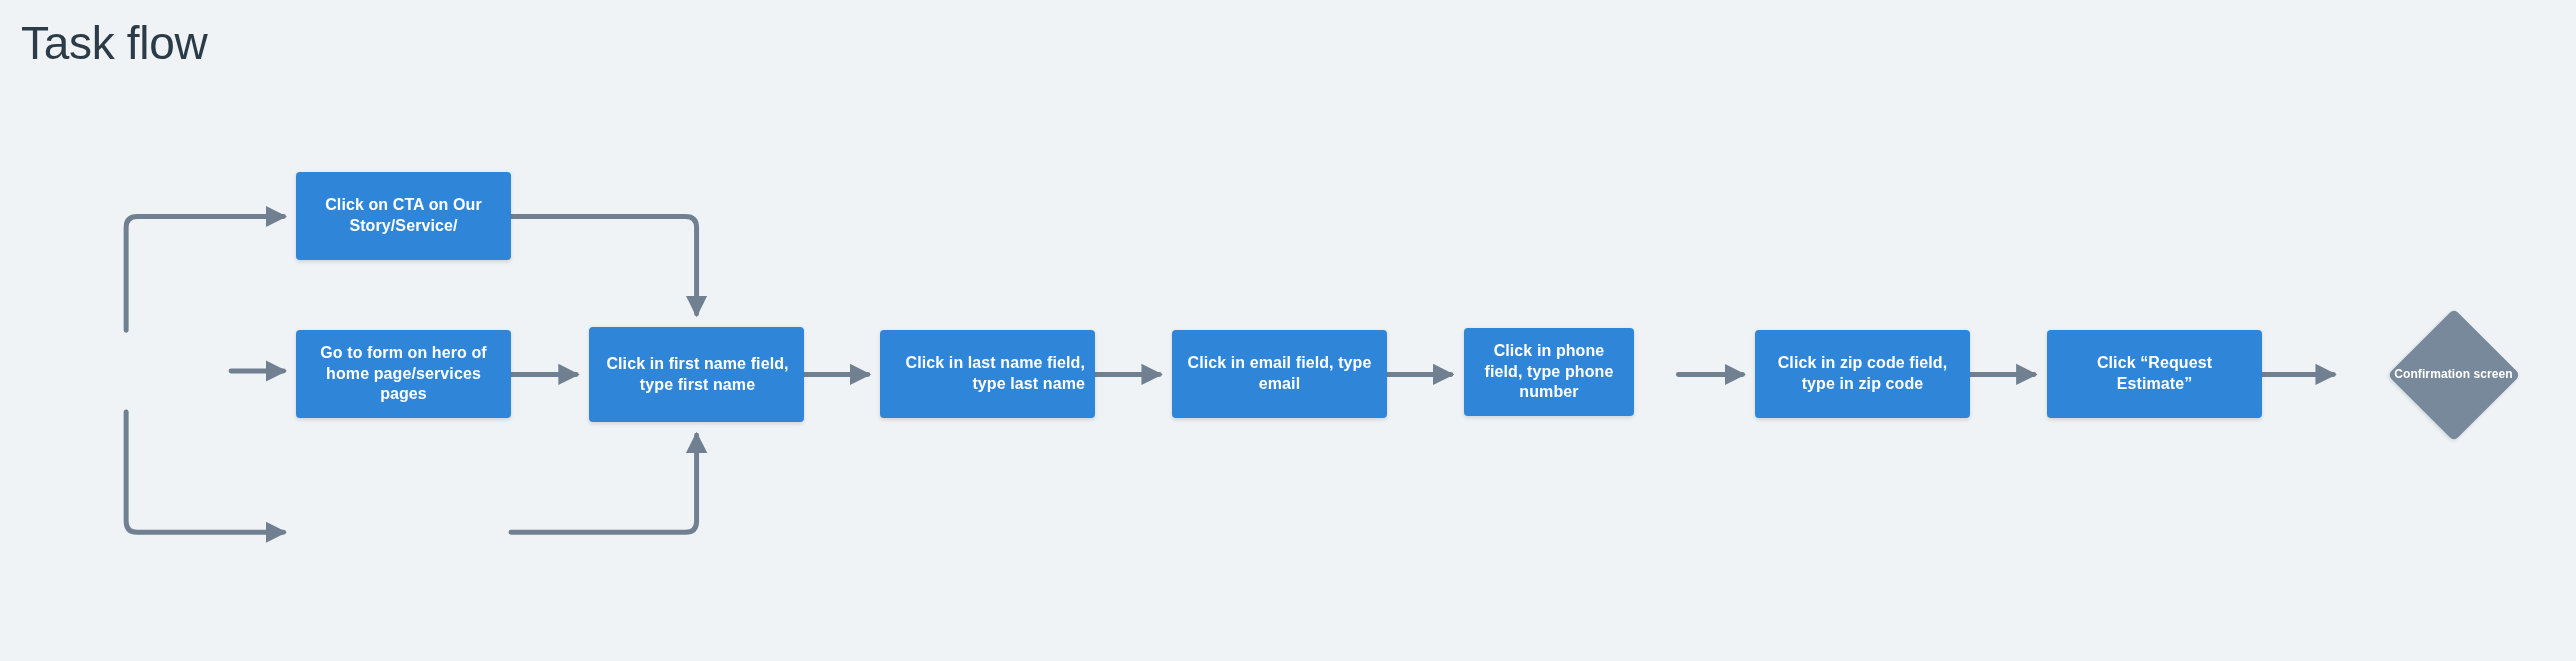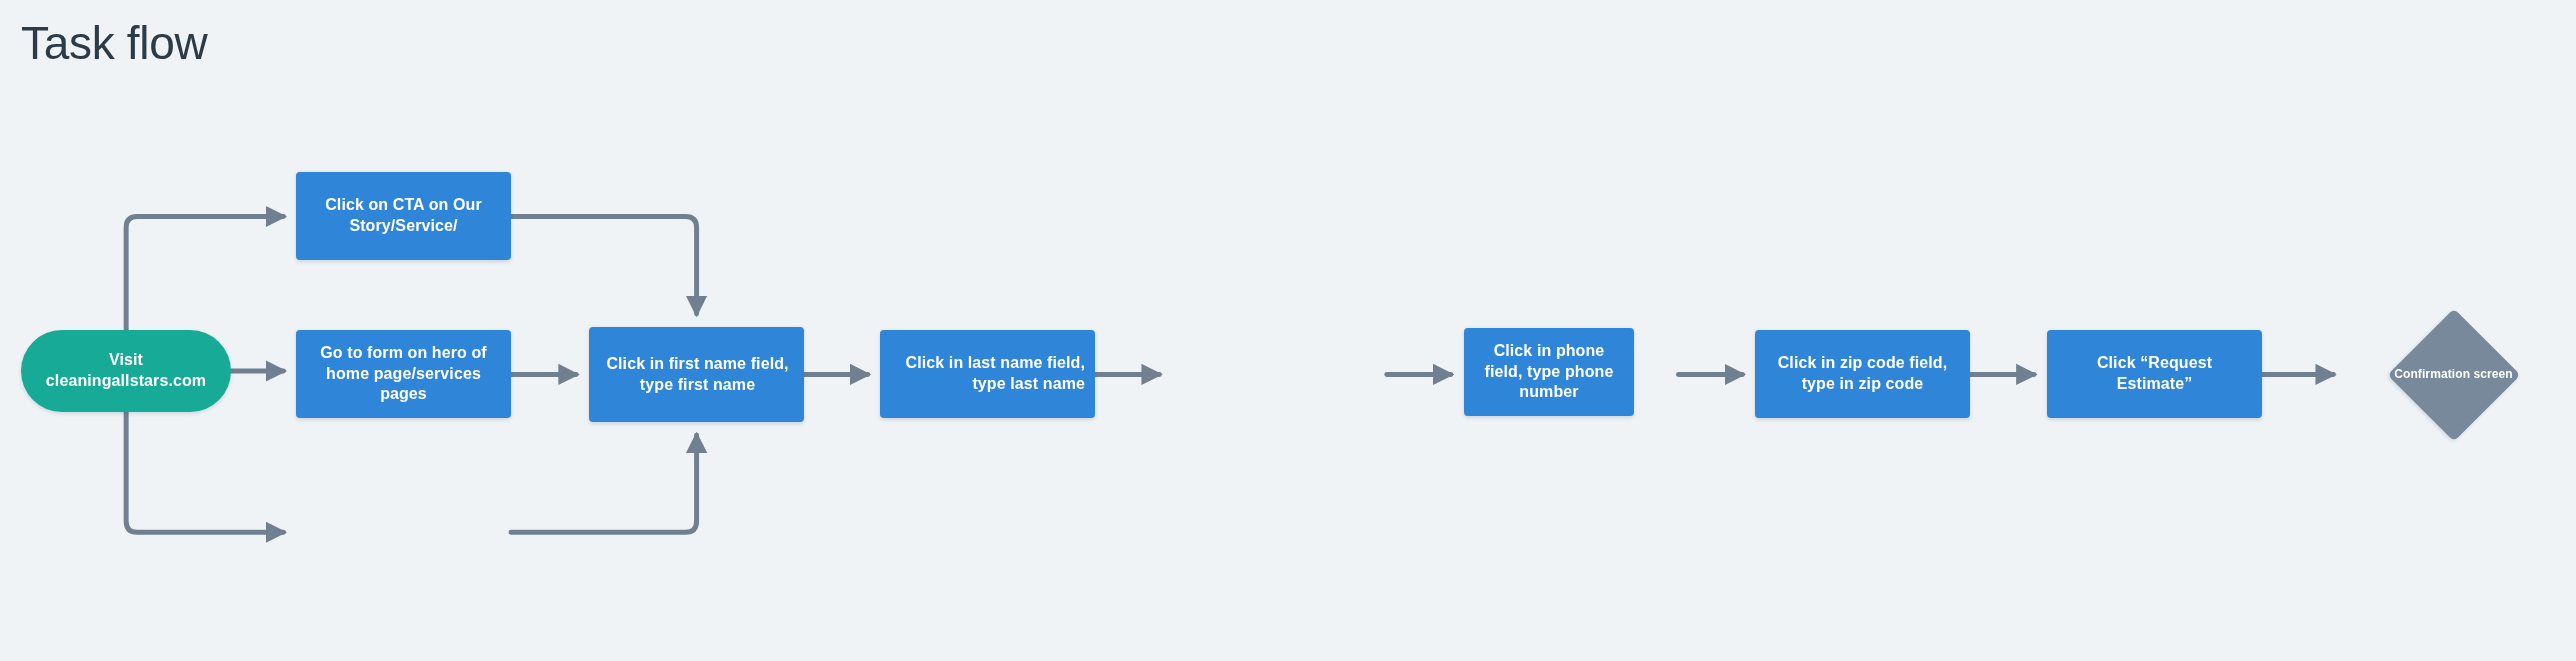--- a/index.html
+++ b/index.html
@@ -129,41 +129,41 @@
 
       <path d="M 1455 678 L 1571 678" marker-end="url(#arrowhead)"></path>
       <path d="M 1983 678 L 2099 678" marker-end="url(#arrowhead)"></path>
       <path d="M 2511 678 L 2627 678" marker-end="url(#arrowhead)"></path>
       <path d="M 3039 678 L 3155 678" marker-end="url(#arrowhead)"></path>
       <path d="M 3567 678 L 3683 678" marker-end="url(#arrowhead)"></path>
       <path d="M 4095 678 L 4225 678" marker-end="url(#arrowhead)"></path>
     </g>
   </svg>
 
-  <div class="node node-start" style="left:21px; top:330px; width:210px; height:82px;">
-    <span>Visit cleaningallstars.com</span>
-  </div>
 
   <div class="node node-process" style="left:296px; top:330px; width:215px; height:88px;">
     <span>Go to form on hero of home page/services pages</span>
   </div>
 
   <div class="node node-process" style="left:296px; top:172px; width:215px; height:88px;">
     <span>Click on CTA on Our Story/Service/</span>
   </div>
 
 
   <div class="node node-process" style="left:589px; top:327px; width:215px; height:95px;padding-left:12px;">
     <span>Click in first name field, type first name</span>
   </div>
 
   <div class="node node-process" style="left:880px; top:330px; width:215px; height:88px;text-align:right;">
     <span>Click in last name field, type last name</span>
   </div>
 
+  <div class="node node-process" style="left:1172px; top:330px; width:215px; height:88px;">
+    <span>Click in email field, type email</span>
+  </div>
 
   <div class="node node-process" style="left:1464px; top:328px; width:170px; height:88px;">
     <span>Click in phone field, type phone number</span>
   </div>
 
   <div class="node node-process" style="left:2047px; top:330px; width:215px; height:88px;">
     <span>Click “Request Estimate”</span>
   </div>
 
   <div class="node node-process" style="left:1755px; top:330px; width:215px; height:88px;">

